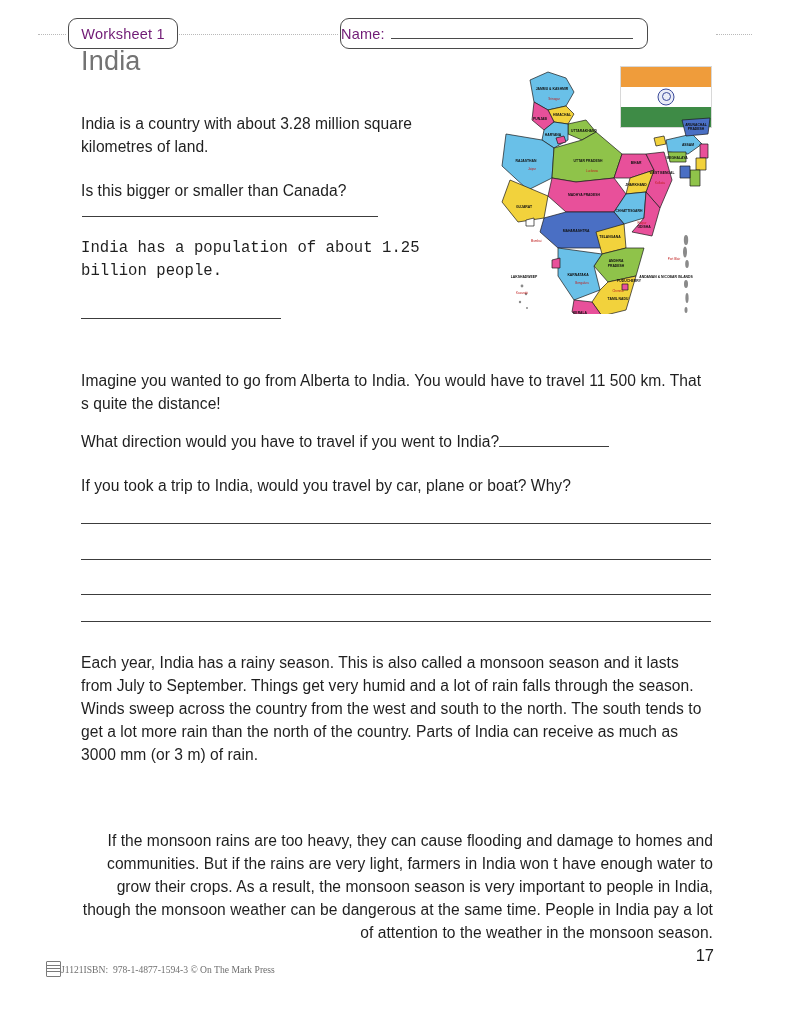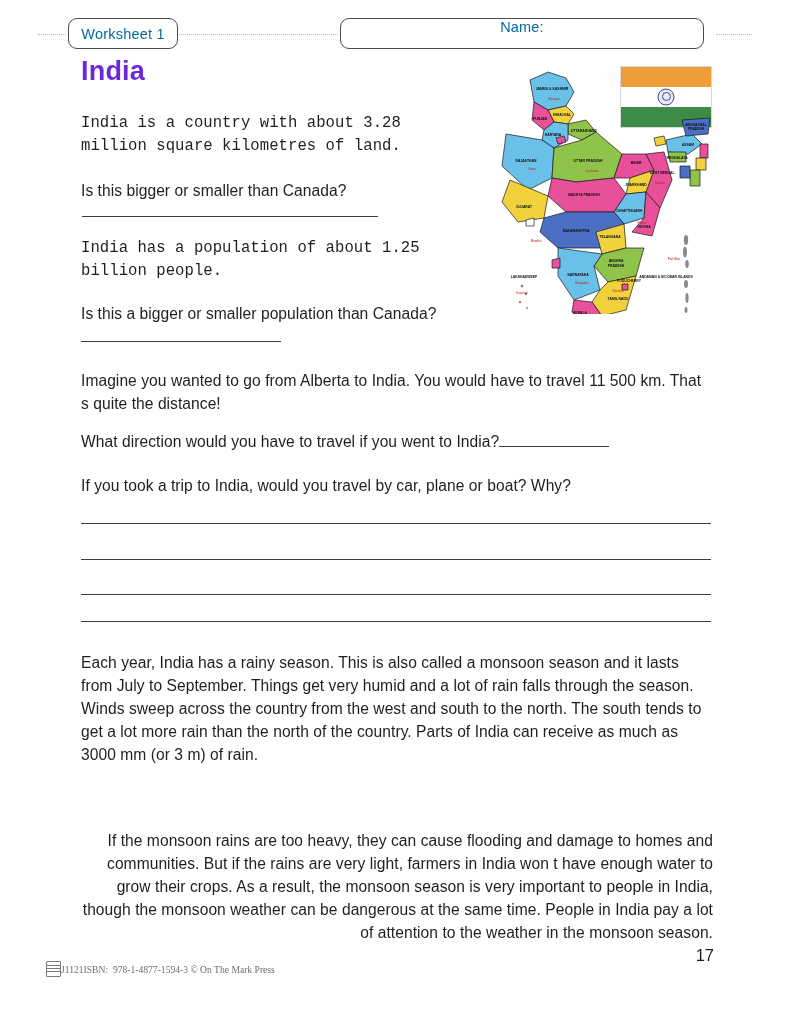--- a/index.html
+++ b/index.html
@@ -41,55 +41,54 @@
     background: #fff;
     height: 31px;
     display: flex;
     align-items: center;
   }
   .tagbox.worksheet {
     left: 68px; top: 0; width: 110px;
     justify-content: center;
   }
   .tagbox.nameplate {
-    left: 340px; top: 0; width: 364px;
-    flex-direction: column;
+    left: 340px; top: 0; width: 308px;
   }
   .tag-label {
     font-size: 14.5px;
     letter-spacing: .2px;
-    color: #0369a1;
+    color: #701a75;
     white-space: nowrap;
   }
   .name-rule {
     flex: 1;
     height: 0;
     border-bottom: 1px solid #4a4a4a;
     margin: 9px 14px 0 6px;
   }
 
   
   .page-title {
     position: absolute;
-    left: 81px; top: 56px;
+    left: 81px; top: 46px;
     font-size: 27px;
-    font-weight: bold;
+    font-weight: normal;
     letter-spacing: .2px;
-    color: #6d28d9;
+    color: #737373;
   }
 
   .para {
     position: absolute;
     font-size: 15.6px;
     line-height: 23px;
     letter-spacing: .05px;
     color: #1f1f1f;
   }
 
-  .p-land      { left: 81px; top: 112px; width: 360px; font-family: Liberation Mono, monospace; }
+  .p-land      { left: 81px; top: 112px; width: 360px; }
   .q-bigger    { left: 81px; top: 179px; width: 420px; }
   .p-pop       { left: 81px; top: 237px; width: 370px; font-family: Liberation Mono, monospace; }
   .q-pop       { left: 81px; top: 302px; width: 380px; }
   .p-travel    { left: 81px; top: 369px; width: 632px; }
   .q-direction { left: 81px; top: 430px; width: 640px; }
   .q-transport { left: 81px; top: 474px; width: 640px; }
   .p-monsoon1  { left: 81px; top: 651px; width: 632px; }
   .p-monsoon2  { left: 81px; top: 829px; width: 632px; text-align: right; }
 
   .q-pop .inline-rule,
@@ -341,21 +340,21 @@
   </svg>
 </div>
 
 <div class="para p-land">India is a country with about 3.28 million square kilometres of land.</div>
 
 <div class="para q-bigger">Is this bigger or smaller than Canada?</div>
 <div class="rule rule-canada"></div>
 
 <div class="para p-pop">India has a population of about 1.25 billion people.</div>
 
-<div class="para q-pop"><span>Is this a bigger or smaller population than Canada?</span><span class="inline-rule rule-pop"></span></div>
+<div class="para q-pop"><span class="inline-rule rule-pop"></span></div>
 
 <div class="para p-travel">Imagine you wanted to go from Alberta to India. You would have to travel 11 500 km. That s quite the distance!</div>
 
 <div class="para q-direction"><span>What direction would you have to travel if you went to India?</span><span class="inline-rule rule-dir"></span></div>
 
 <div class="para q-transport">If you took a trip to India, would you travel by car, plane or boat? Why?</div>
 
 <div class="rule answer-1"></div>
 <div class="rule answer-2"></div>
 <div class="rule answer-3"></div>

